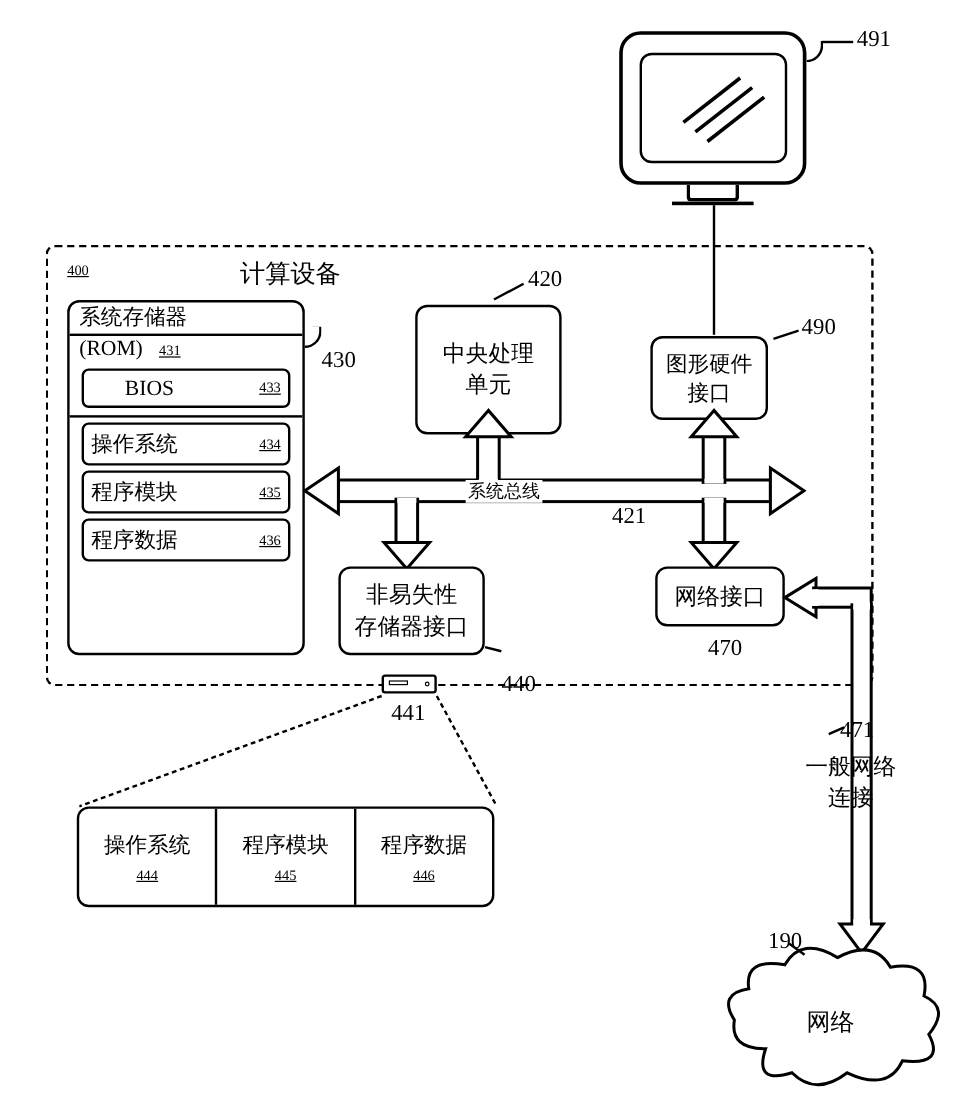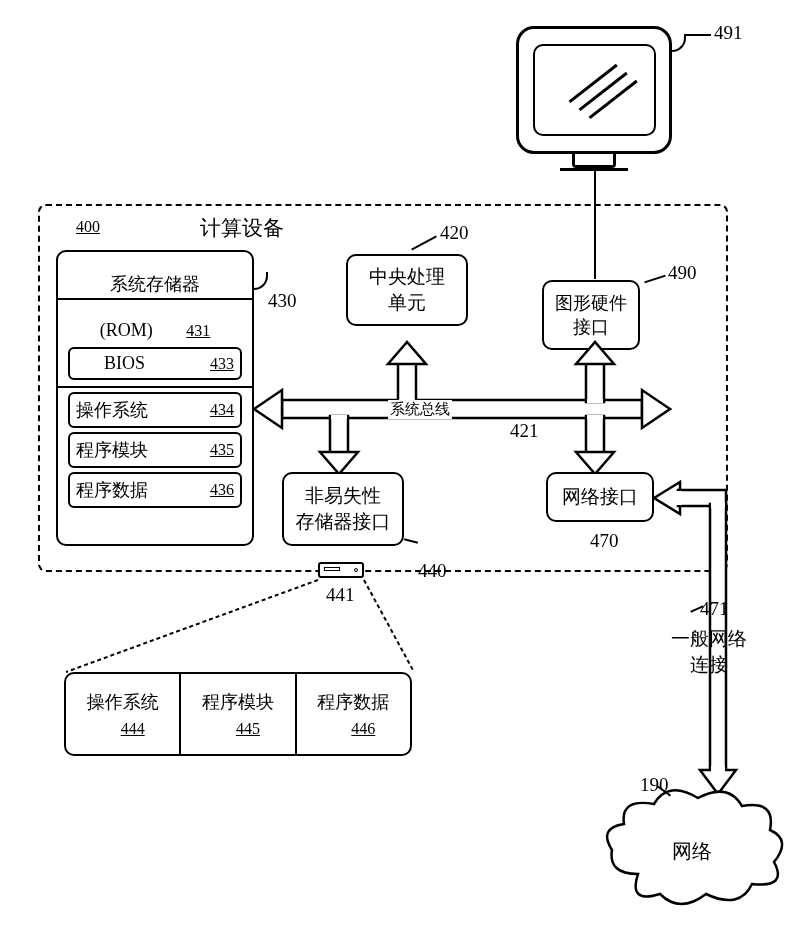--- a/index.html
+++ b/index.html
@@ -17,21 +17,21 @@
     text-align: center;
     display: flex;
     flex-direction: column;
     align-items: center;
     justify-content: center;
     font-size: 19px;
   }
   .rounded { border-radius: 10px; }
   .dashed { border: 2.5px dashed #000; border-radius: 8px; }
   .label { font-size: 19px; }
-  .num { font-size: 16px; text-decoration: underline; margin-left: 20px; }
+  .num { font-size: 12px; text-decoration: underline; }
   .leader { position: absolute; border-top: 2px solid #000; }
   .leaderV { position: absolute; border-left: 2px solid #000; }
   .curve { position: absolute; width: 14px; height: 18px; border: 2px solid #000; border-left: none; border-top: none; border-radius: 0 0 14px 0; }
 
   
   .monitor-outer {
     border: 3px solid #000; border-radius: 18px;
     display: flex; align-items: center; justify-content: center;
   }
   .monitor-inner {
@@ -41,21 +41,21 @@
   .glare { position: absolute; width: 60px; height: 2.5px; background: #000; transform: rotate(-38deg); }
   .stand { border-left: 3px solid #000; border-right: 3px solid #000; border-bottom: 3px solid #000; border-radius: 0 0 4px 4px; }
 
   
   .disk { border: 2px solid #000; border-radius: 3px; }
 
   
   svg.cloud { position: absolute; }
 
   
-  .mem-row { width: 100%; text-align: center; font-size: 18px; padding: 20px 8px 2px 8px; }
+  .mem-row { width: 100%; text-align: left; font-size: 18px; padding: 0 8px 2px 8px; }
   .mem-sep { border-top: 2px solid #000; width: 100%; }
   .inner-box { border: 2px solid #000; border-radius: 6px; margin: 4px 10px; padding: 4px 6px; font-size: 18px; display: flex; justify-content: space-between; align-items: center; }
 
   .small { font-size: 15px; }
 
 </style>
 </head>
 <body>
 
 <div class="abs monitor-outer" style="left:516px; top:26px; width:156px; height:128px;">
@@ -99,21 +99,21 @@
   </div>
   <div class="inner-box">
     <span>程序数据</span>
     <span class="num">436</span>
   </div>
 </div>
 
 <div class="curve" style="left:254px; top:272px;"></div>
 <span class="abs label" style="left:268px; top:290px;">430</span>
 
-<div class="abs box rounded" style="left:346px; top:254px; width:122px; height:72px; white-space:pre-line;">中央处理
+<div class="abs box rounded" style="left:346px; top:254px; width:122px; height:108px; white-space:pre-line;">中央处理
 单元</div>
 <div class="leader" style="left:410px; top:242px; width:28px; transform:rotate(-28deg);"></div>
 <span class="abs label" style="left:440px; top:222px;">420</span>
 
 <div class="abs box rounded" style="left:542px; top:280px; width:98px; height:70px; white-space:pre-line; font-size:18px;">图形硬件
 接口</div>
 <div class="leader" style="left:644px; top:278px; width:22px; transform:rotate(-18deg);"></div>
 <span class="abs label" style="left:668px; top:262px;">490</span>
 
 <svg class="abs" style="left:252px; top:340px; width:420px; height:170px;" viewBox="0 0 420 170">

